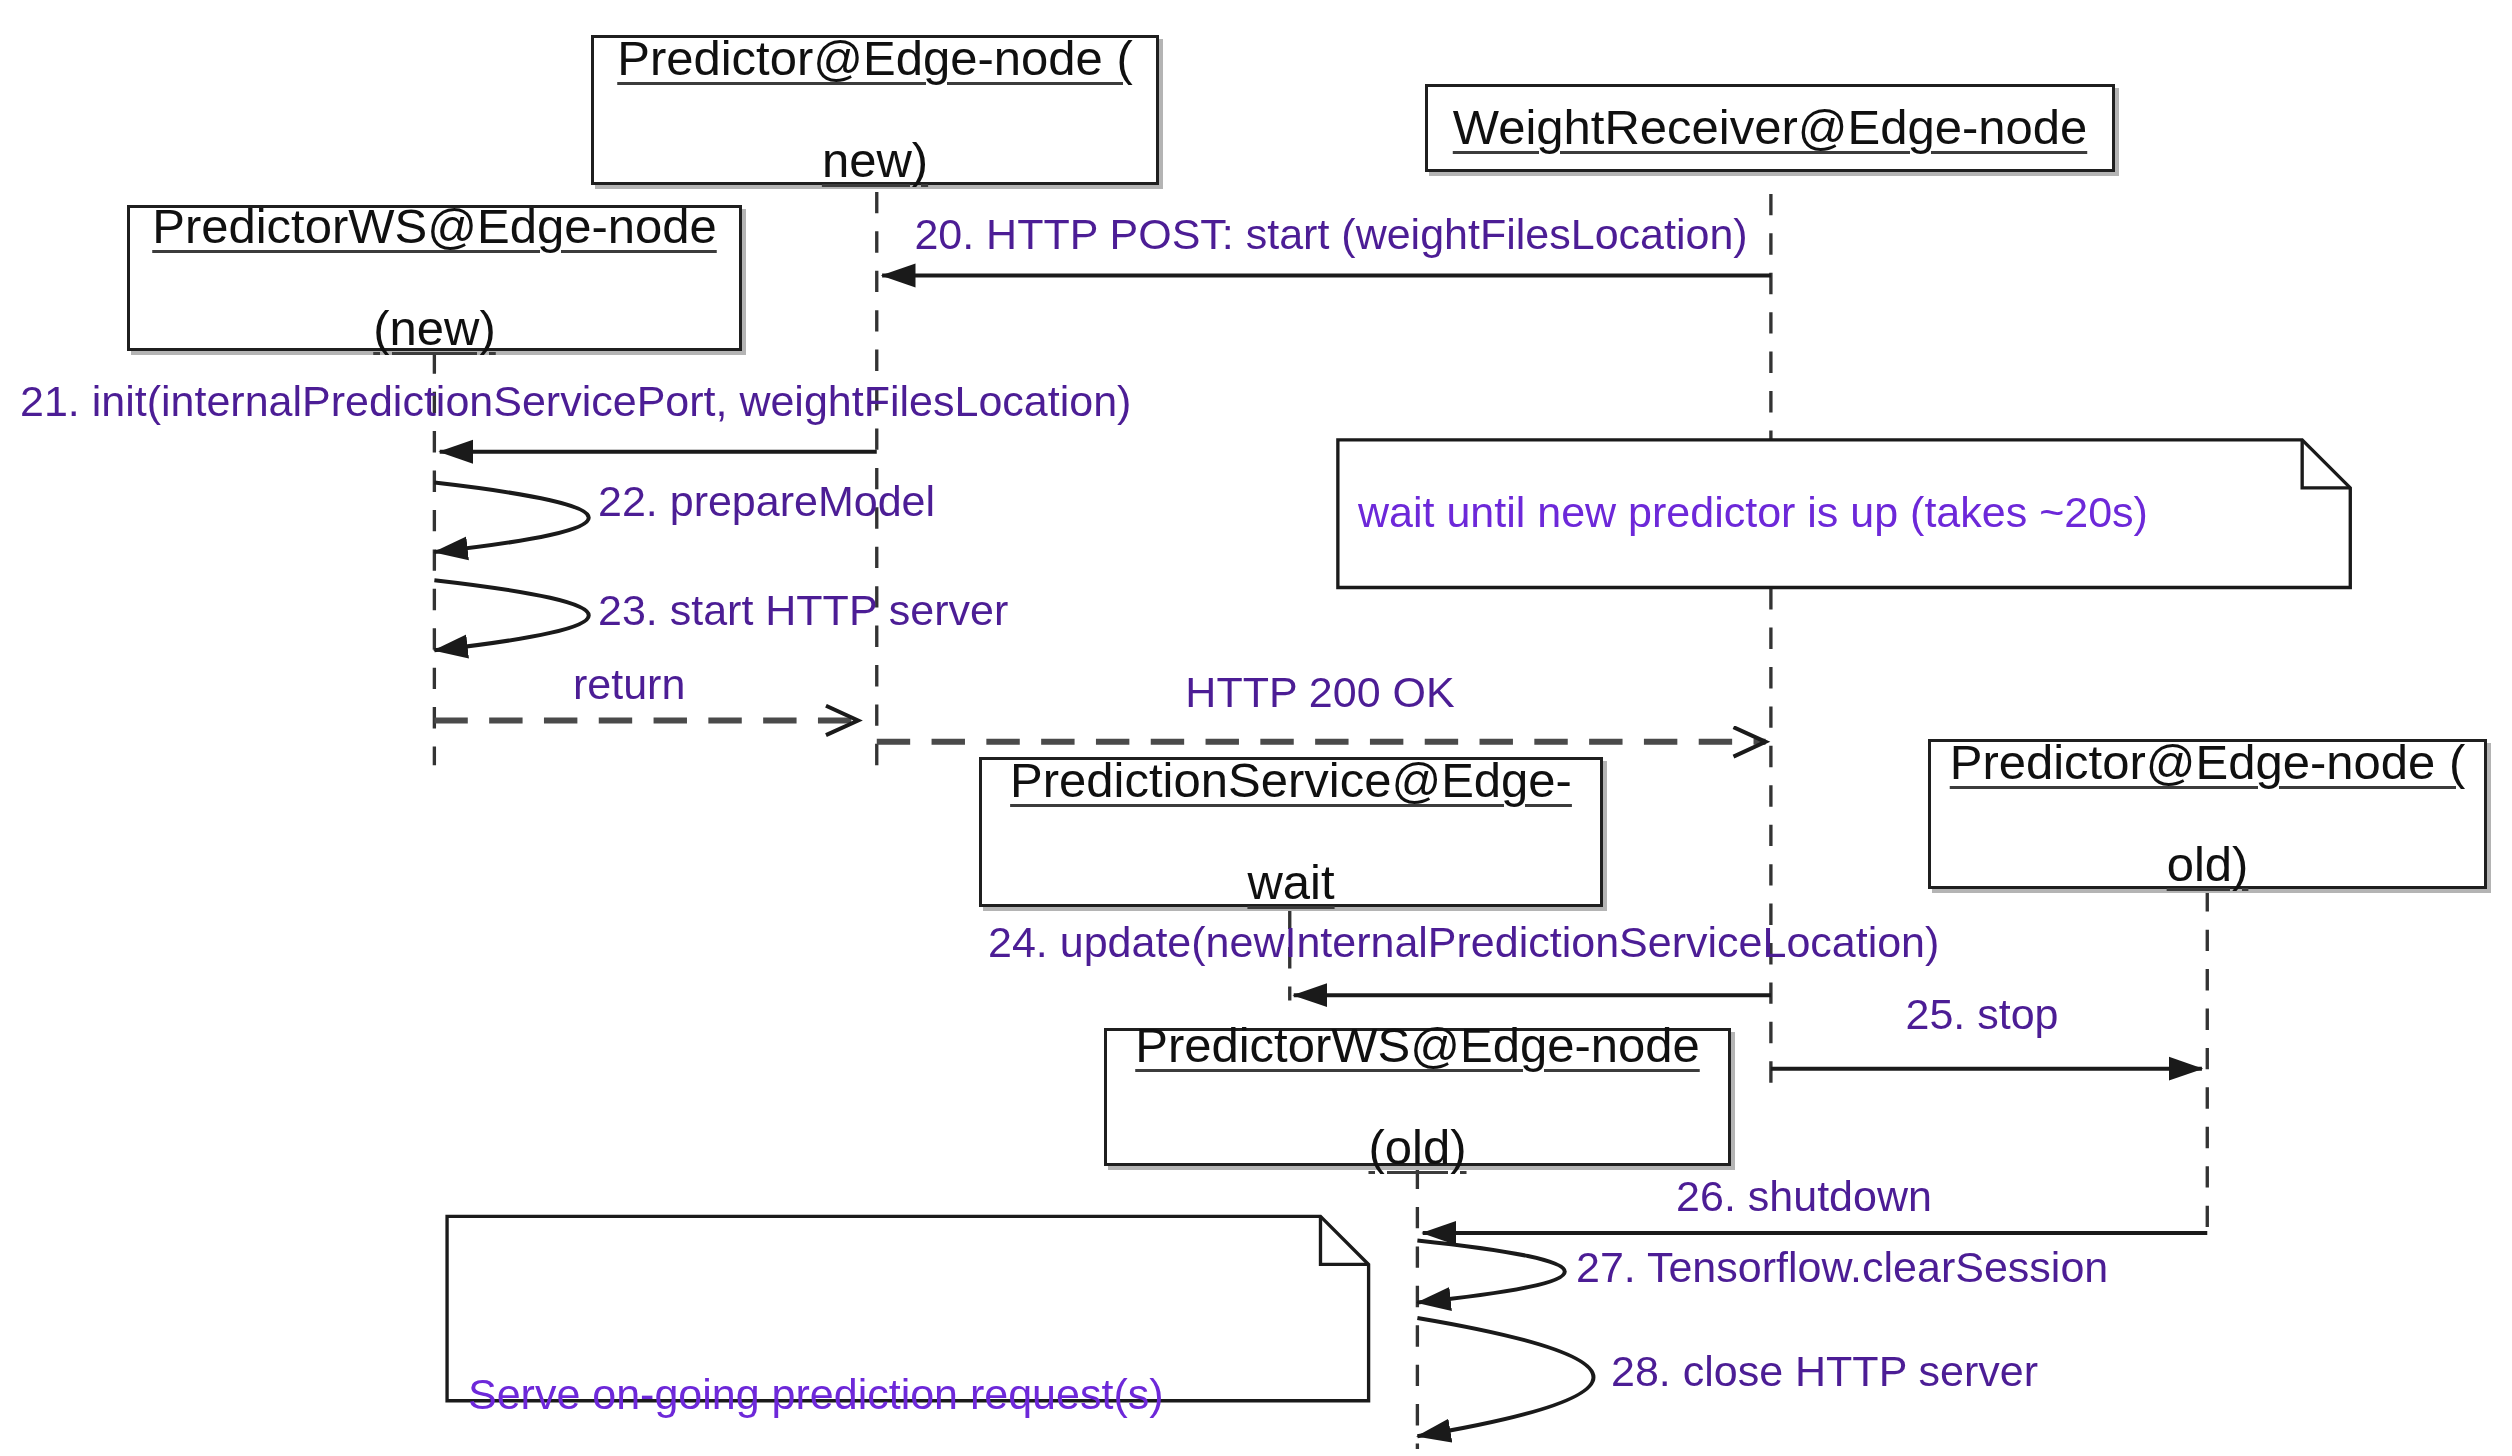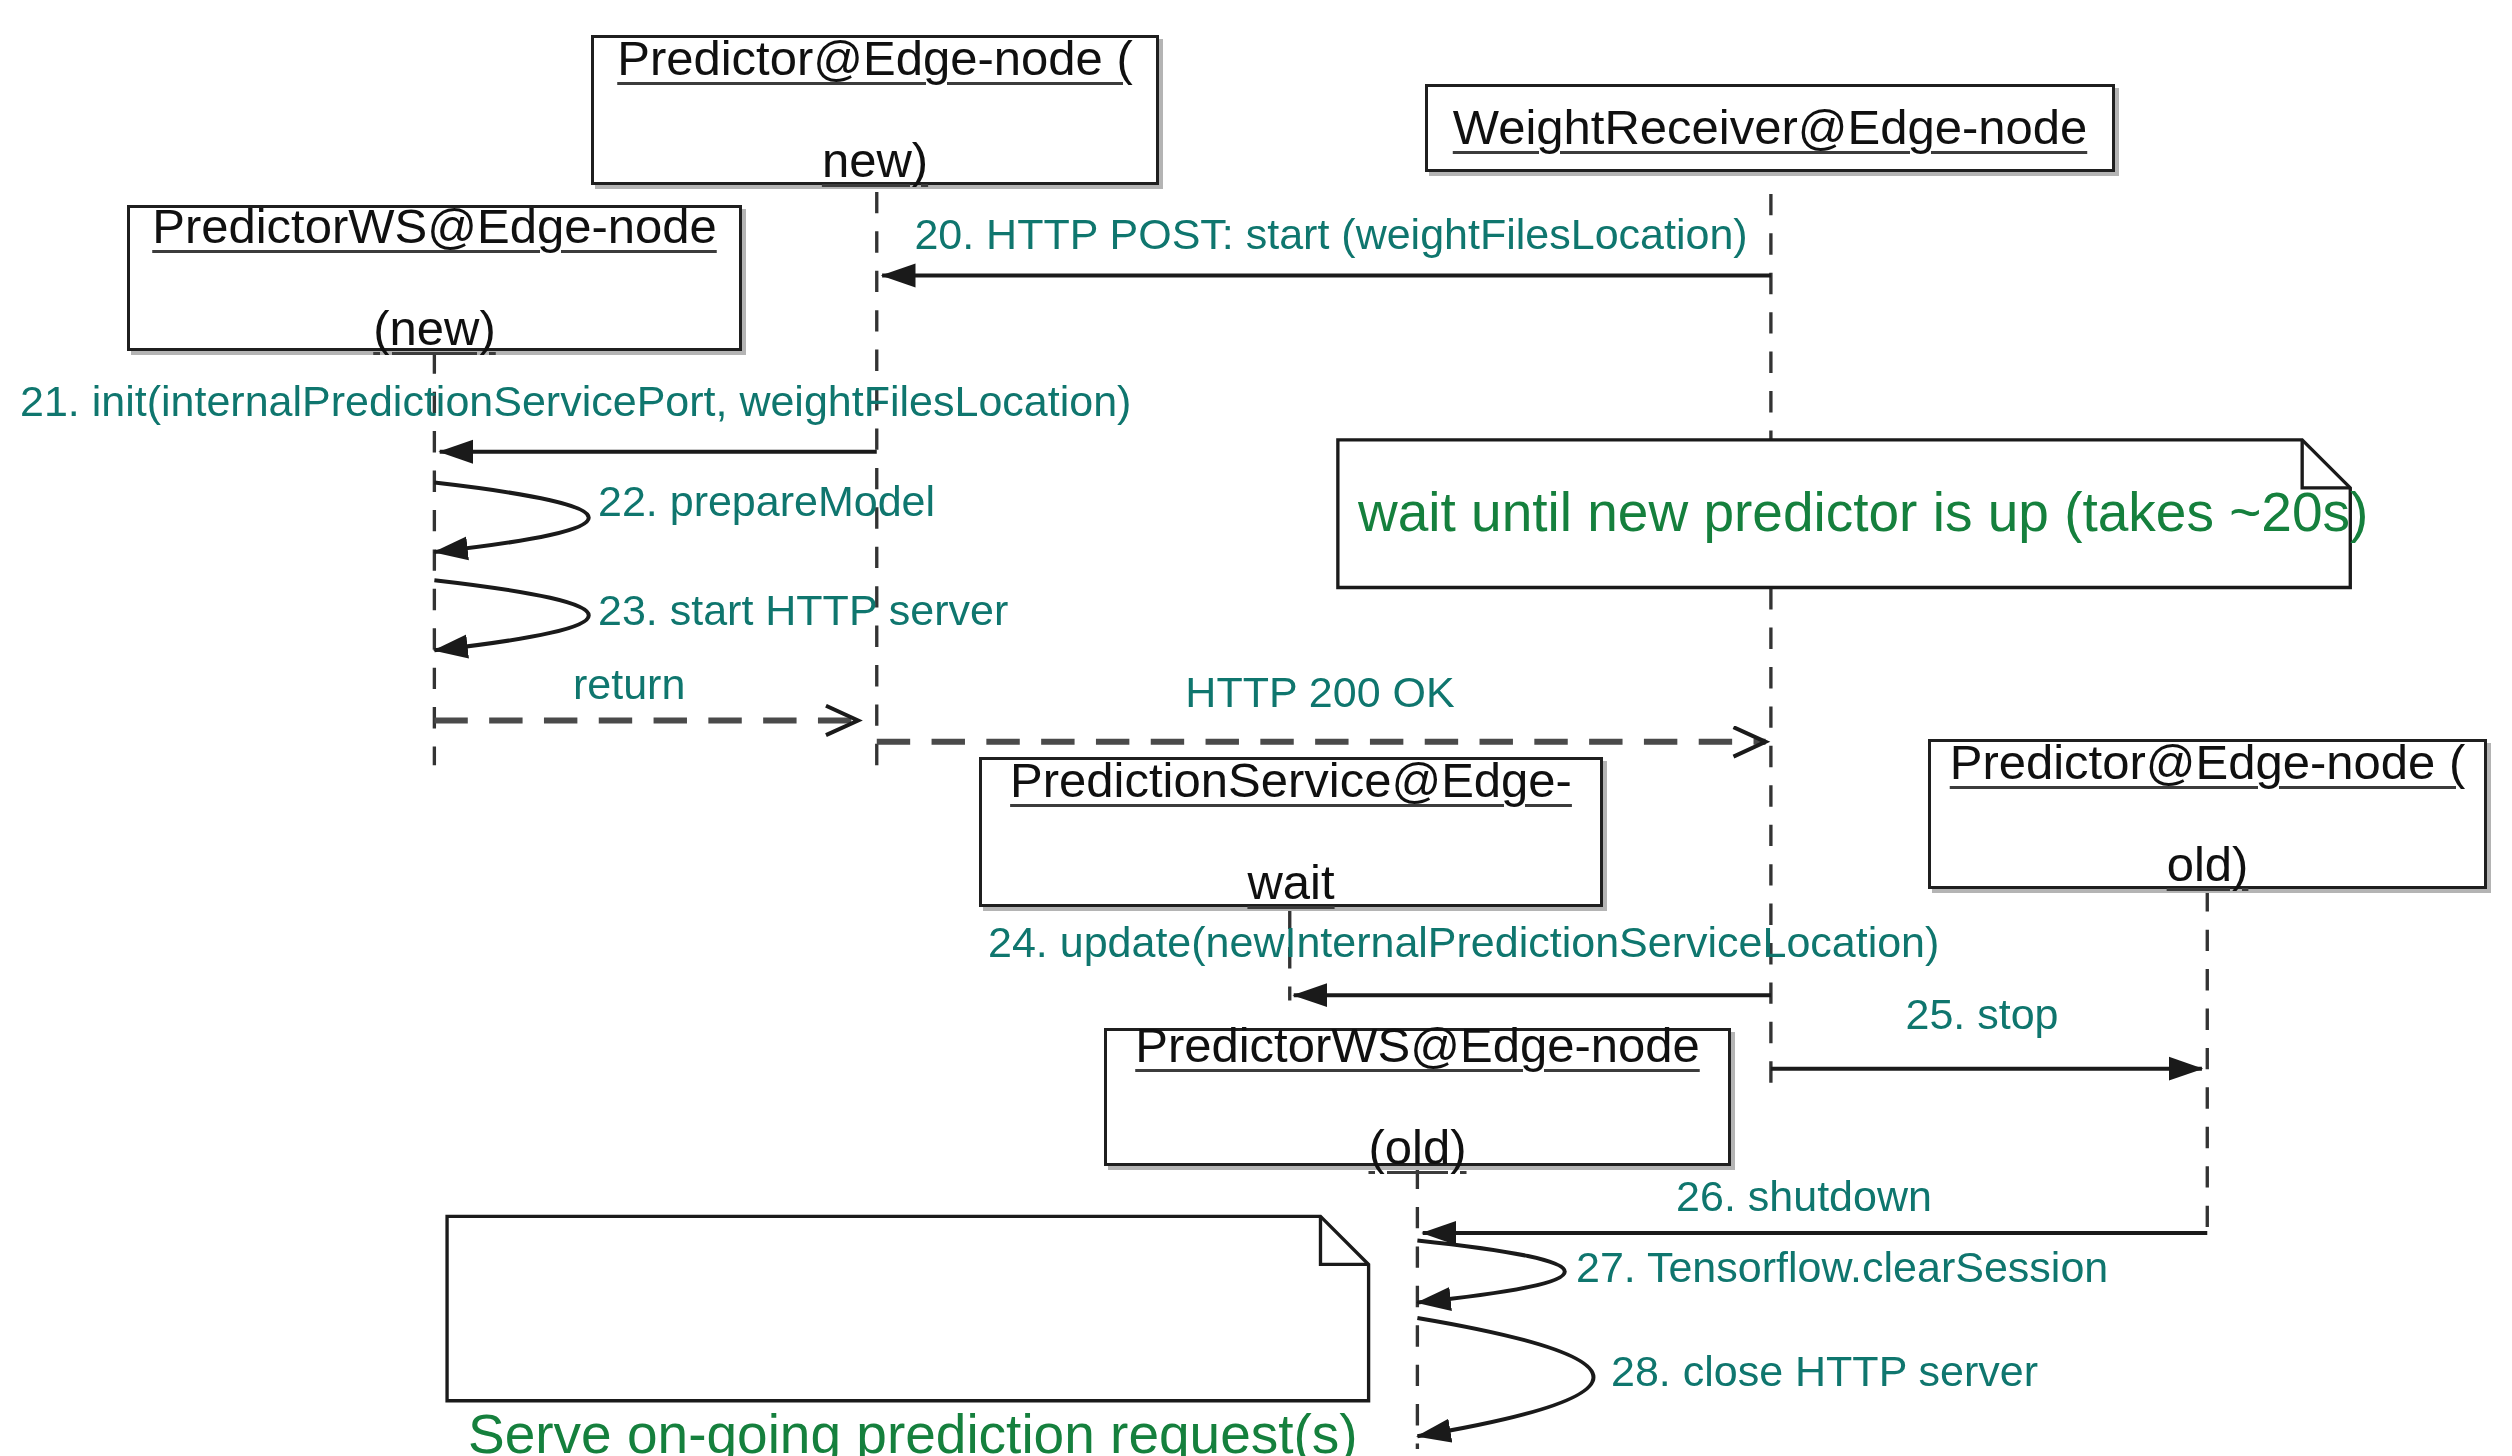--- a/index.html
+++ b/index.html
@@ -12,25 +12,25 @@
     position:absolute;z-index:2;background:#ffffff;border:3.3px solid #1f1f1f;
     box-shadow:4px 4px 0 #b4b4b4;box-sizing:border-box;
     display:flex;flex-direction:column;align-items:center;justify-content:center;
     font-size:49px;line-height:1.42;text-align:center;white-space:nowrap;gap:32px;
   }
   .aline{
     text-decoration:underline;text-decoration-thickness:3.3px;text-underline-offset:6.7px;
     text-decoration-color:#3c3c3c;
   }
   .lbl{
-    position:absolute;z-index:2;font-size:43px;line-height:1.2;white-space:nowrap;color:#0f766e;
+    position:absolute;z-index:2;font-size:43px;line-height:1.2;white-space:nowrap;color:#4c1d95;
   }
   .lbl.center{transform:translateX(-50%);}
   .note-text{
-    position:absolute;z-index:2;font-size:55px;line-height:1.34;white-space:pre;color:#15803d;
+    position:absolute;z-index:2;font-size:43px;line-height:1.34;white-space:pre;color:#6d28d9;
   }
   .note-text.vcenter{display:flex;align-items:center;}
 </style>
 </head>
 <body>
 
 <div id="canvas">
 
   <svg id="wires" width="2512" height="1457" viewBox="0 0 3759 2180">
     <defs>

